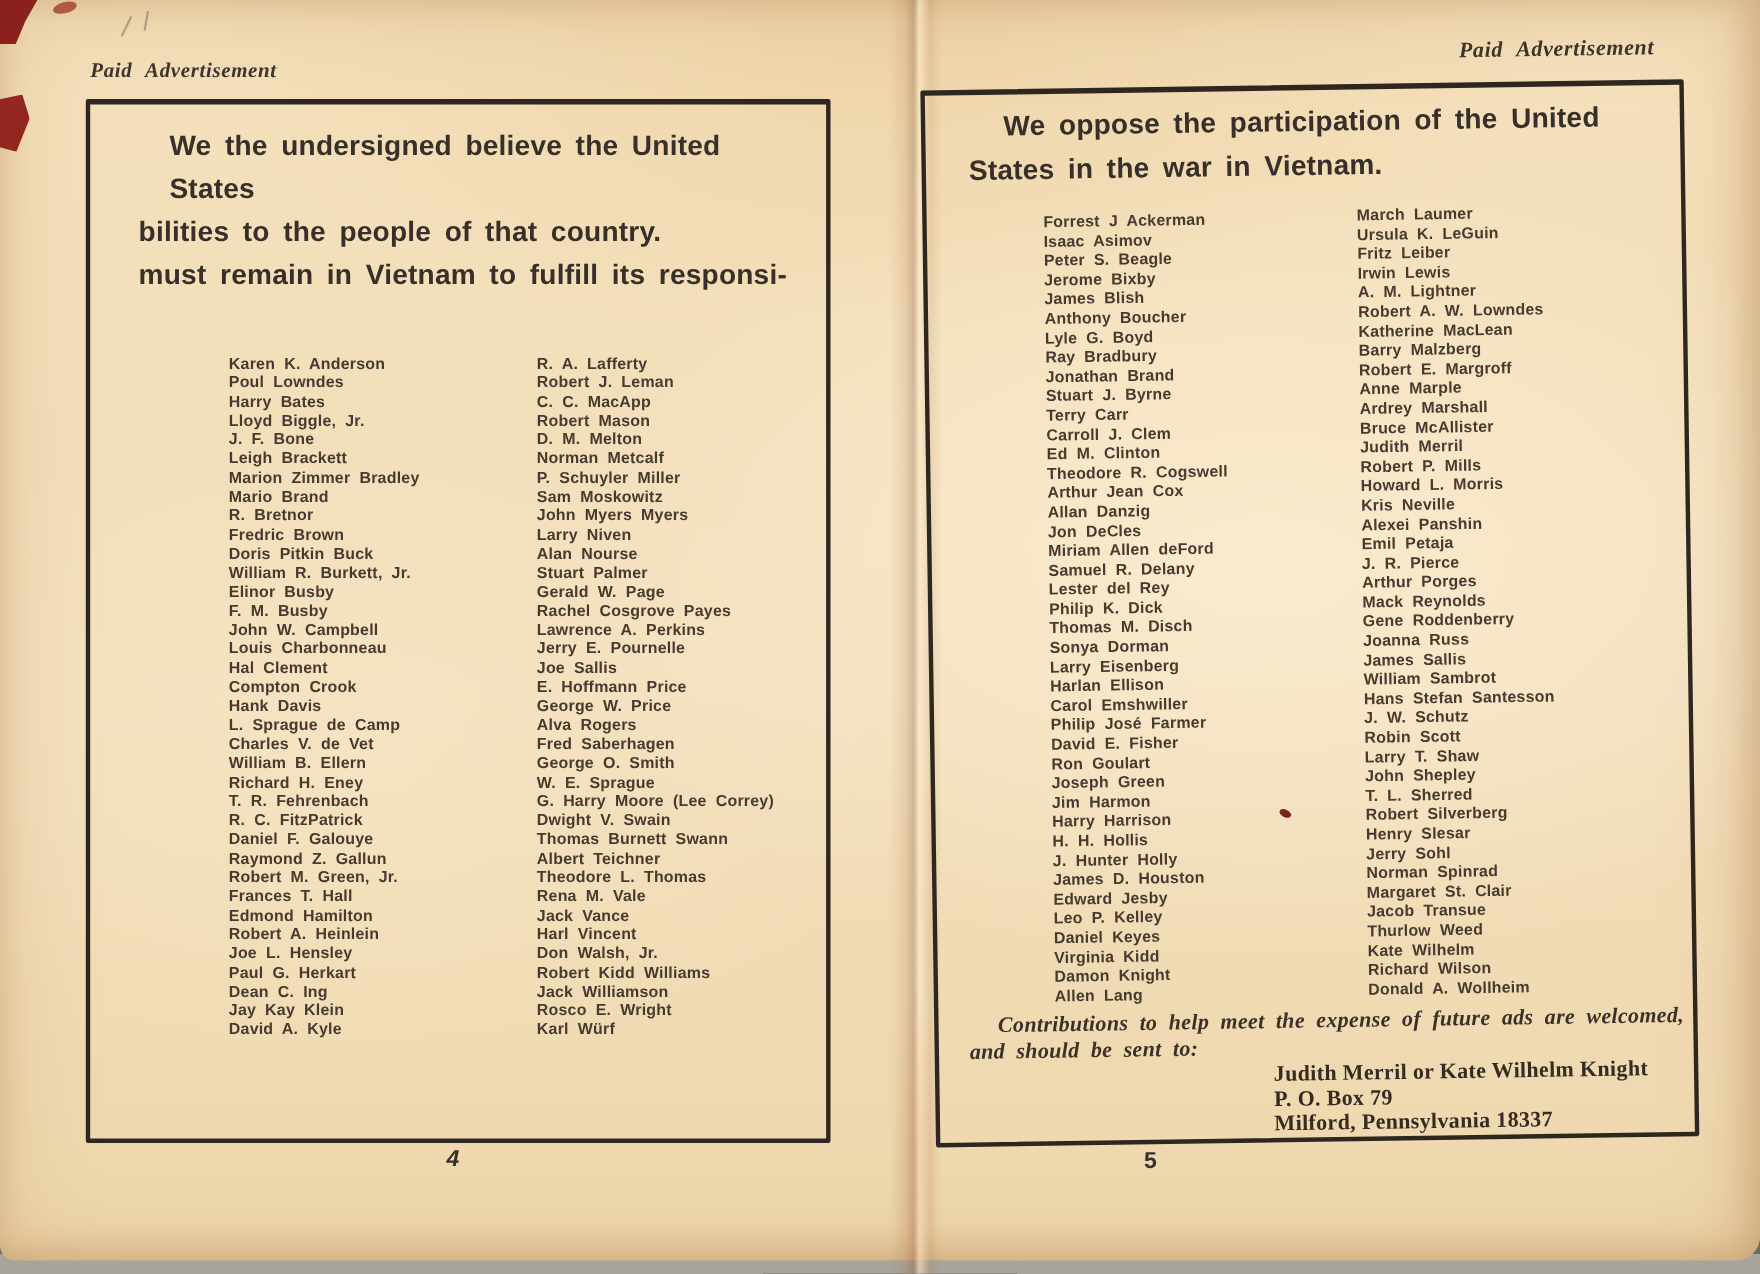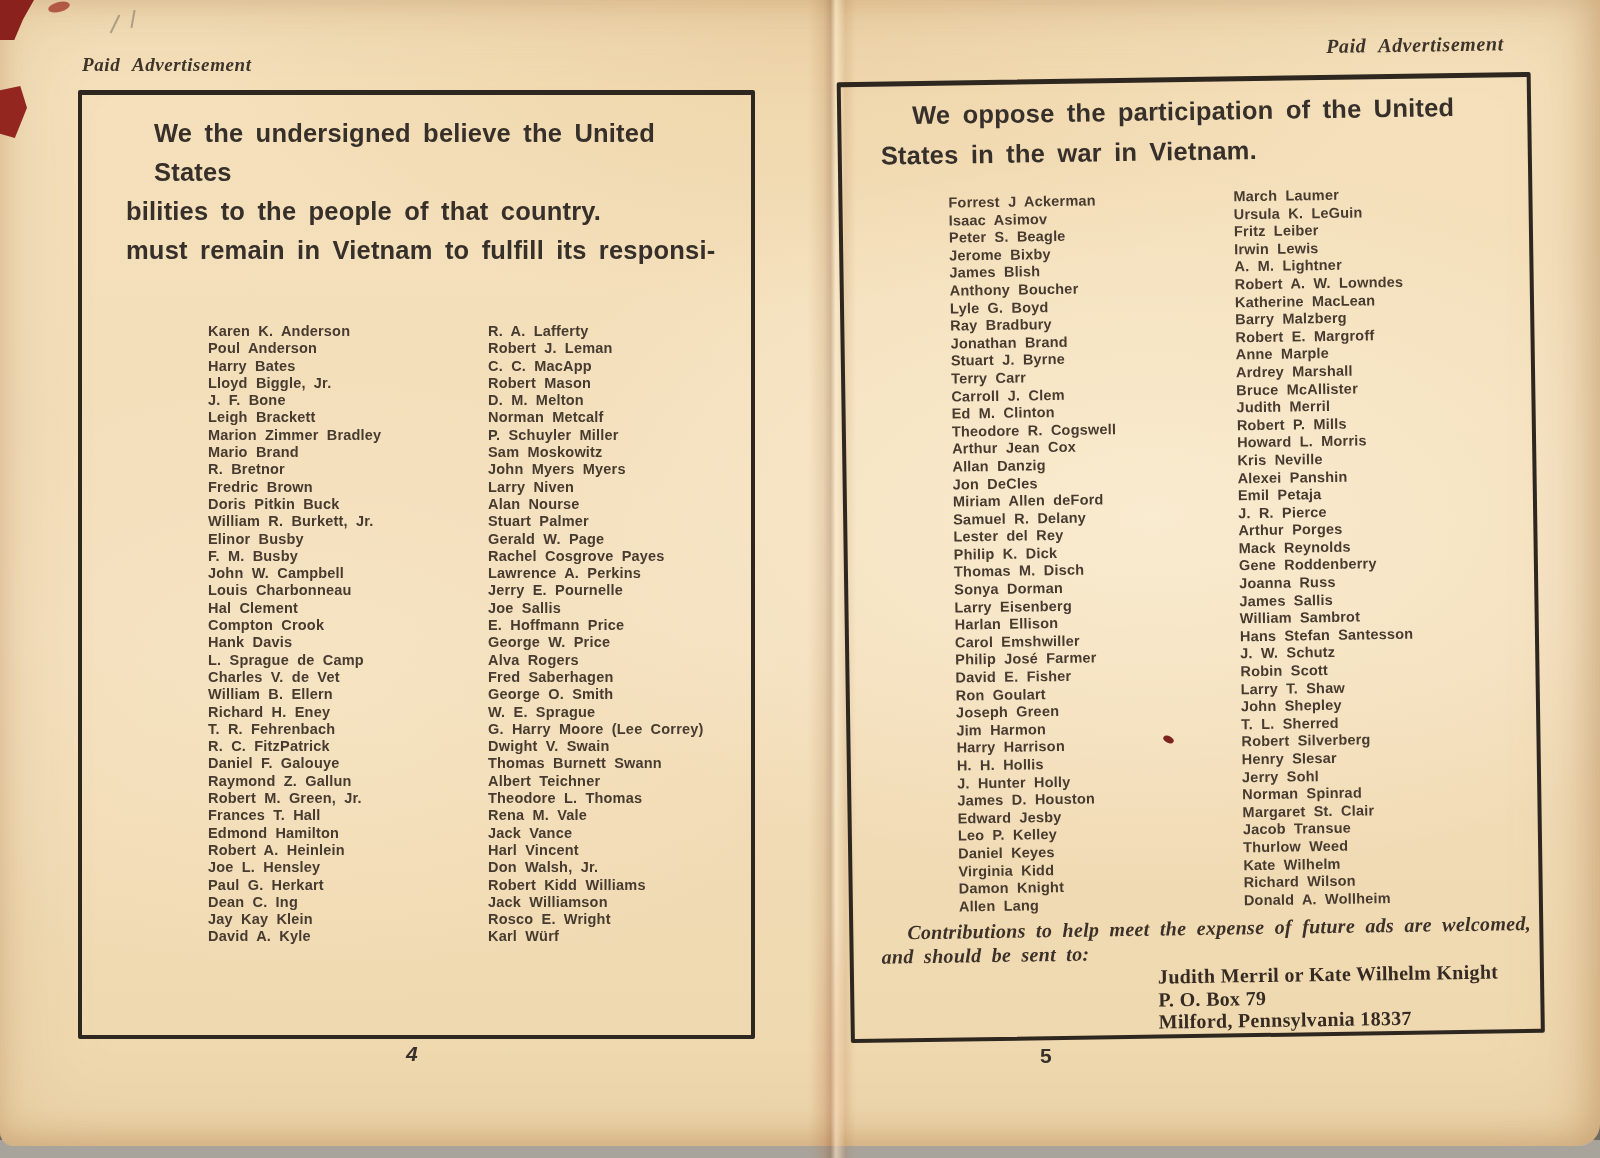--- a/index.html
+++ b/index.html
@@ -80,21 +80,21 @@
     <div class="ad-border" style="left:78px;top:90px;width:669px;height:940px;"></div>
 
     <div class="headline" style="left:126px;top:114px;width:610px;">
       <div class="hl-indent">We the undersigned believe the United States</div>
       <div>bilities to the people of that country.</div>
       <div>must remain in Vietnam to fulfill its responsi-</div>
     </div>
 
     <div class="col" style="left:192px;top:323px;margin-left:16px;">
         <div class="name-row">Karen K. Anderson</div>
-        <div class="name-row">Poul Anderson</div>
+        <div class="name-row">Poul Lowndes</div>
         <div class="name-row">Harry Bates</div>
         <div class="name-row">Lloyd Biggle, Jr.</div>
         <div class="name-row">J. F. Bone</div>
         <div class="name-row">Leigh Brackett</div>
         <div class="name-row">Marion Zimmer Bradley</div>
         <div class="name-row">Mario Brand</div>
         <div class="name-row">R. Bretnor</div>
         <div class="name-row">Fredric Brown</div>
         <div class="name-row">Doris Pitkin Buck</div>
         <div class="name-row">William R. Burkett, Jr.</div>

